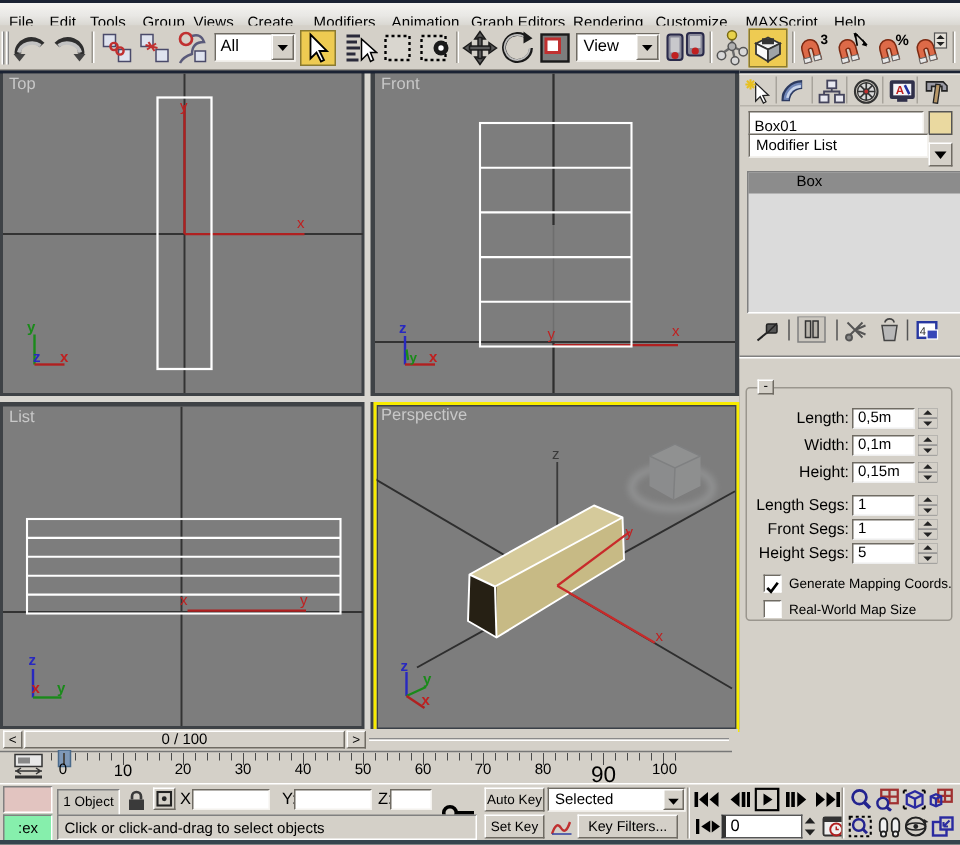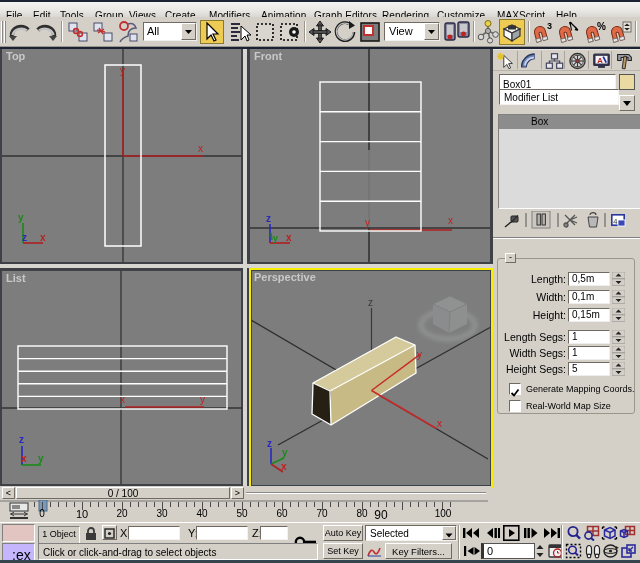--- a/index.html
+++ b/index.html
@@ -13,21 +13,21 @@
 #menubar span { position:absolute; top:8px; font-size:10px; color:#000; letter-spacing:0.1px; }
 #menubar u { text-decoration:underline; }
 
 #toolbar { left:0; top:17px; width:640px; height:30px; background:#d4d0c8; border-bottom:1px solid #9a968e; }
 .tbtn { position:absolute; top:3px; width:24px; height:24px; }
 .sep { position:absolute; top:4px; width:2px; height:21px; border-left:1px solid #9a968e; border-right:1px solid #fff; }
 .ybtn { background:#eecb52; border:1px solid #8a7a30; }
 
 #vparea { left:0; top:47px; width:493px; height:439px; background:#3e4246; border-top:2px solid #1a2233; }
 .vp { position:absolute; background:#7d7d7d; }
-.vplabel { position:absolute; left:4px; top:1px; font-size:11px; color:#c8c8c8;font-weight:bold; }
+.vplabel { position:absolute; left:4px; top:1px; font-size:11px; color:#c8c8c8; }
 
 #cmd { left:493px; top:47px; width:147px; height:474px; background:#d4d0c8; }
 
 #tslider { left:0; top:486px; width:492px; height:14px; background:#d4d0c8; }
 #trackbar { left:0; top:500px; width:492px; height:22px; background:#d4d0c8; }
 #statusbar { left:0; top:522px; width:640px; height:41px; background:#d4d0c8; border-top:1px solid #fff; }
 
 .sunken { border-top:1px solid #808080; border-left:1px solid #808080; border-bottom:1px solid #fff; border-right:1px solid #fff; }
 .raised { border-top:1px solid #fff; border-left:1px solid #fff; border-bottom:1px solid #6f6b63; border-right:1px solid #6f6b63; }
 .field { background:#fff; border-top:1px solid #6f6b63; border-left:1px solid #6f6b63; border-bottom:1px solid #f4f2ee; border-right:1px solid #f4f2ee; }
@@ -441,21 +441,21 @@
         <polygon points="3.5,9 9.5,9 6.5,12" fill="#222"></polygon>
       </svg></div>
 <div class="abs pl" style="top:284px">Length Segs:</div>
     <div class="abs pf" style="top:283px">1</div>
     <div class="abs spin" style="top:283px"><svg width="13" height="14">
         <rect x="0" y="0" width="13" height="6.5" fill="#d4d0c8" stroke="#888" stroke-width="0.5"></rect>
         <rect x="0" y="7" width="13" height="6.5" fill="#d4d0c8" stroke="#888" stroke-width="0.5"></rect>
         <polygon points="3.5,4.5 9.5,4.5 6.5,1.5" fill="#222"></polygon>
         <polygon points="3.5,9 9.5,9 6.5,12" fill="#222"></polygon>
       </svg></div>
-<div class="abs pl" style="top:300px">Width Segs:</div>
+<div class="abs pl" style="top:300px">Front Segs:</div>
     <div class="abs pf" style="top:299px">1</div>
     <div class="abs spin" style="top:299px"><svg width="13" height="14">
         <rect x="0" y="0" width="13" height="6.5" fill="#d4d0c8" stroke="#888" stroke-width="0.5"></rect>
         <rect x="0" y="7" width="13" height="6.5" fill="#d4d0c8" stroke="#888" stroke-width="0.5"></rect>
         <polygon points="3.5,4.5 9.5,4.5 6.5,1.5" fill="#222"></polygon>
         <polygon points="3.5,9 9.5,9 6.5,12" fill="#222"></polygon>
       </svg></div>
 <div class="abs pl" style="top:316px">Height Segs:</div>
     <div class="abs pf" style="top:315px">5</div>
     <div class="abs spin" style="top:315px"><svg width="13" height="14">
@@ -493,26 +493,26 @@
 <div class="abs" style="left:42px;top:2px;width:404px;height:8px;background:repeating-linear-gradient(90deg,#4a4a4a 0 1px,rgba(0,0,0,0) 1px 40px)"></div>
 <div class="abs" style="left:36px;top:8px;width:12px;text-align:center;font-size:10px">0</div>
 <div class="abs" style="left:74px;top:8px;width:16px;text-align:center;font-size:11px">10</div>
 <div class="abs" style="left:114px;top:8px;width:16px;text-align:center;font-size:10px">20</div>
 <div class="abs" style="left:154px;top:8px;width:16px;text-align:center;font-size:10px">30</div>
 <div class="abs" style="left:194px;top:8px;width:16px;text-align:center;font-size:10px">40</div>
 <div class="abs" style="left:234px;top:8px;width:16px;text-align:center;font-size:10px">50</div>
 <div class="abs" style="left:274px;top:8px;width:16px;text-align:center;font-size:10px">60</div>
 <div class="abs" style="left:314px;top:8px;width:16px;text-align:center;font-size:10px">70</div>
 <div class="abs" style="left:354px;top:8px;width:16px;text-align:center;font-size:10px">80</div>
-<div class="abs" style="left:373px;top:8px;width:16px;text-align:center;font-size:12px">90</div>
+<div class="abs" style="left:394px;top:8px;width:16px;text-align:center;font-size:15px">90</div>
 <div class="abs" style="left:432px;top:8px;width:22px;text-align:center;font-size:10px">100</div>
 </div>
 <div id="statusbar" class="abs">
 <div class="abs sunken" style="left:2px;top:1px;width:33px;height:18px;background:#e2c4c0"></div>
-<div class="abs sunken" style="left:2px;top:20px;width:33px;height:18px;background:#c4b5fd;font-size:14px;padding:3px 0 0 9px">:ex</div>
+<div class="abs sunken" style="left:2px;top:20px;width:33px;height:18px;background:#86efac;font-size:10px;padding:3px 0 0 9px">:ex</div>
 <div class="abs sunken" style="left:38px;top:3px;width:42px;height:28px;background:#cfccc4;font-size:9px;text-align:center;padding-top:2px">1 Object</div>
 <svg class="abs" style="left:84px;top:3px" width="14" height="15">
       <rect x="2" y="7" width="10" height="7" fill="#3a3a3a"></rect>
       <path d="M4,7 V5 a3,3 0 0 1 6,0 V7" fill="none" stroke="#3a3a3a" stroke-width="1.8"></path>
     </svg>
 <div class="abs raised" style="left:102px;top:2px;width:15px;height:15px;background:#d4d0c8"><svg width="13" height="13">
         <rect x="2" y="2" width="9" height="9" fill="none" stroke="#222" stroke-width="1.4"></rect>
         <circle cx="6.5" cy="6.5" r="1.6" fill="#222"></circle>
       </svg></div>
 <div class="abs" style="left:120px;top:4px;font-size:11px">X:</div>

